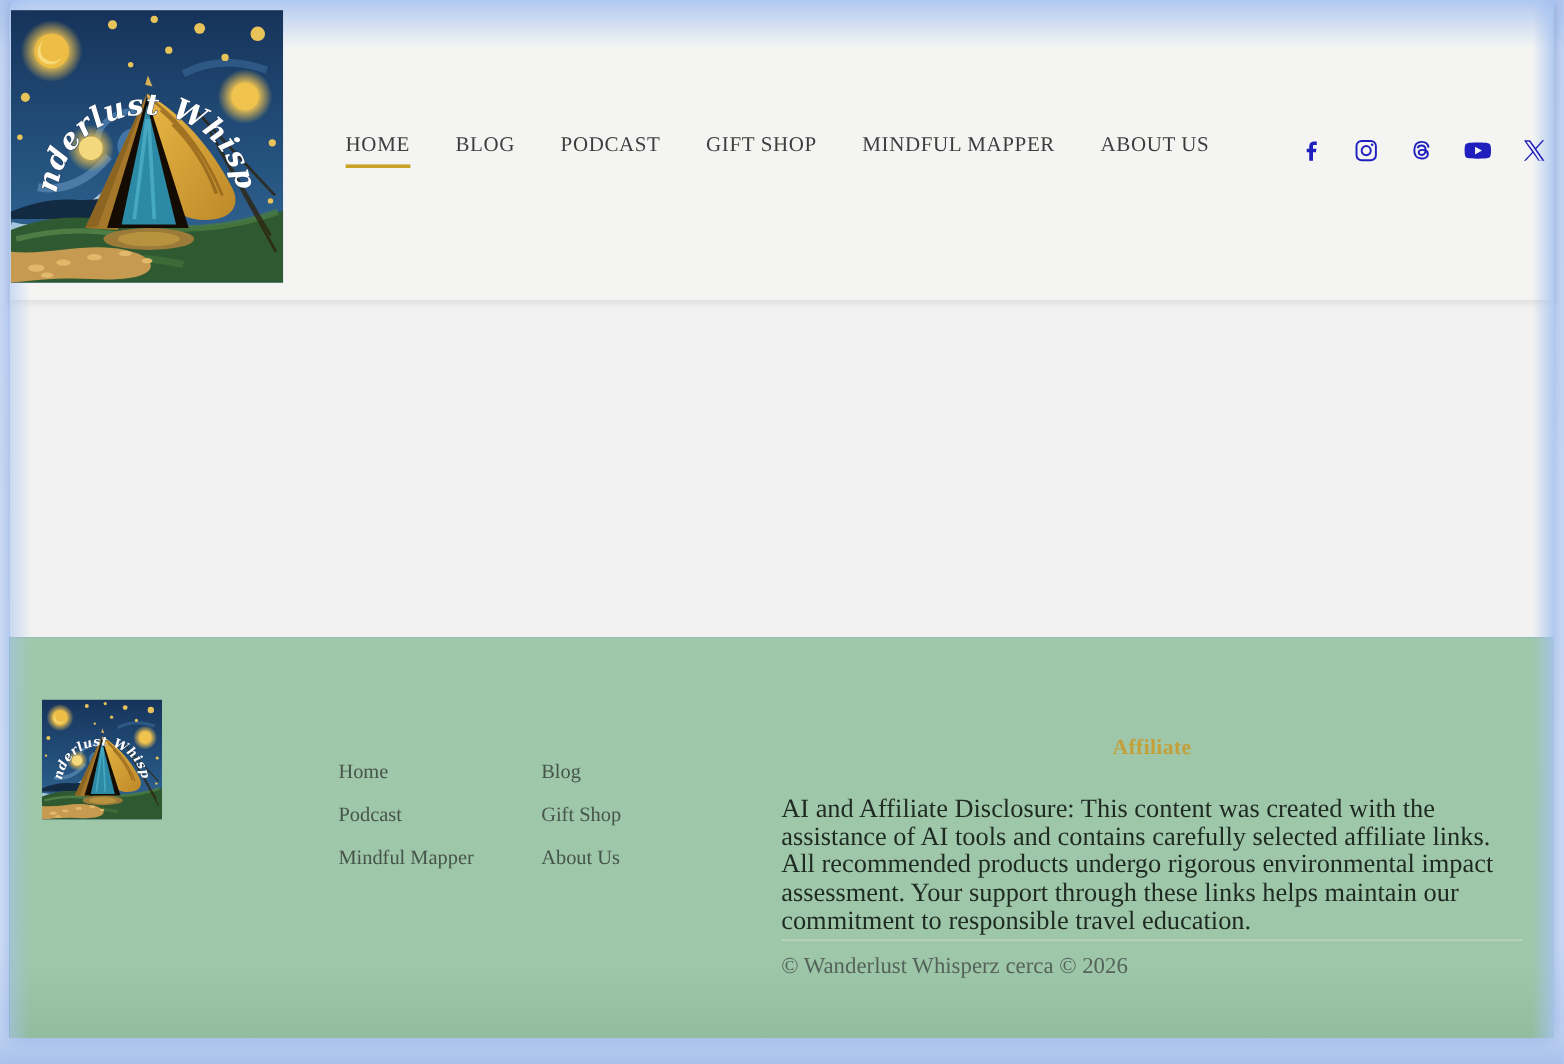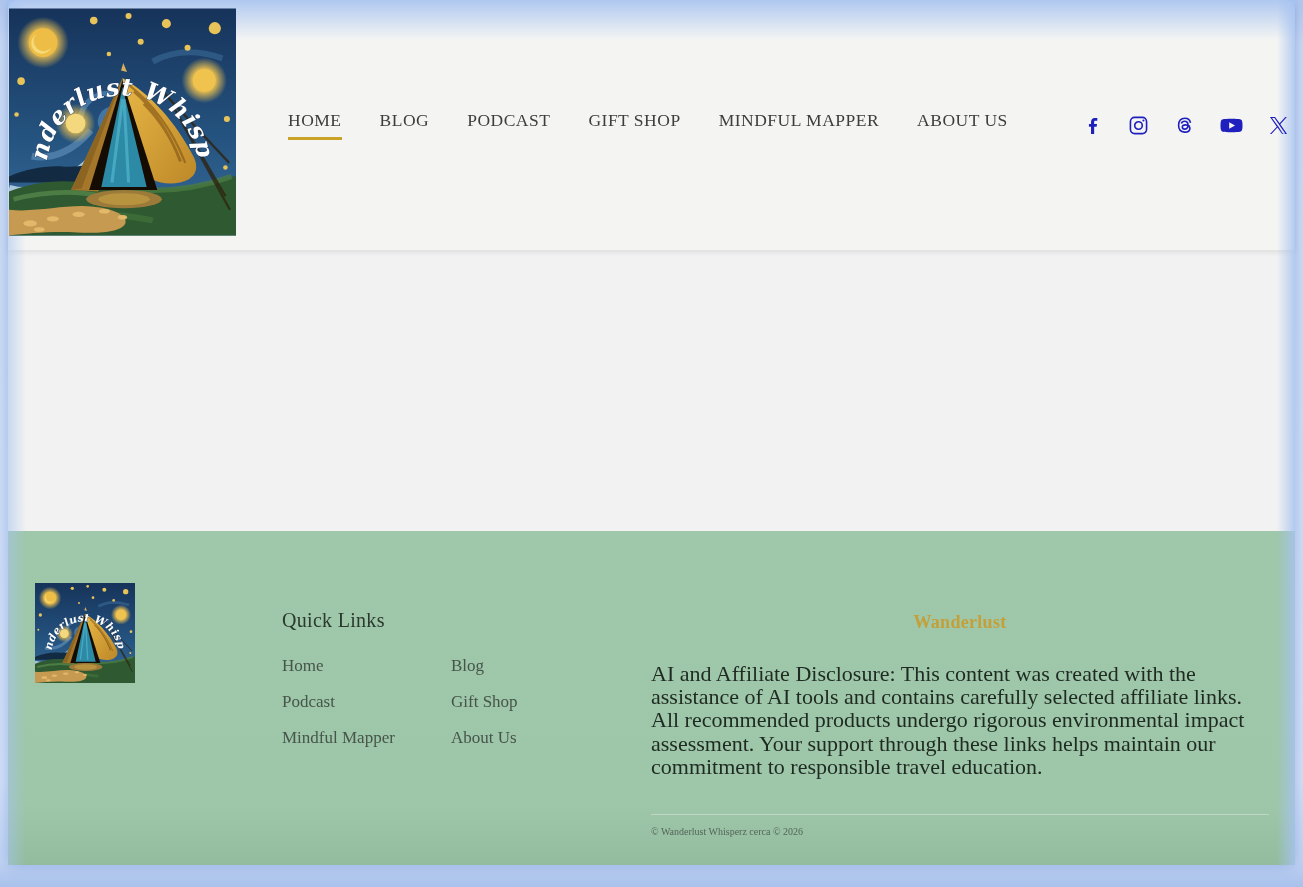--- a/index.html
+++ b/index.html
@@ -42,23 +42,23 @@
     background:linear-gradient(180deg,#9fc7a9 0%,#9ec6a8 82%,#93bc9e 100%); }
   .logo-footer{ position:absolute; left:27px; top:52px; width:100px; height:100px; display:block; }
   .logo-footer svg{ width:100%; height:100%; display:block; }
   .quick-links{ position:absolute; left:274px; top:78px; }
   .quick-links h3{ margin:0; font-size:20px; font-weight:normal; color:#2b3a30; letter-spacing:.3px; }
   .ql-grid{ margin-top:24px; display:grid; grid-template-columns:169px auto; row-gap:16px; }
   .ql-grid a{ font-size:17px; color:#46554b; text-decoration:none; cursor:pointer; }
   .disclosure{ position:absolute; left:643px; top:81px; width:618px; }
   .disclosure h3{ margin:0; text-align:center; font-size:18px; font-weight:bold; color:#c4a03a; letter-spacing:.3px; }
   .disclosure p{ margin:29px 0 0; font-size:22px; line-height:23.2px; color:#1e2a22; }
-  .copyright{ position:absolute; left:643px; top:283px; width:618px;
+  .copyright{ position:absolute; left:643px; top:252px; width:618px;
     border-top:1px solid rgba(255,255,255,.35); padding-top:11px;
-    font-size:10px; color:#54645b; }
+    font-size:19px; color:#54645b; }
 </style>
 </head>
 <body>
 
 <svg width="0" height="0" style="position:absolute" aria-hidden="true">
   <defs>
     <linearGradient id="sky" x1="0" y1="0" x2="0" y2="1">
       <stop offset="0" stop-color="#16335a"></stop>
       <stop offset="0.55" stop-color="#24527e"></stop>
       <stop offset="0.78" stop-color="#2e5f8c"></stop>
@@ -194,33 +194,32 @@
   <main class="main"></main>
 
   <footer class="footer">
     <a class="logo-footer">
       <svg viewBox="0 0 300 300">
           <use href="#logo-art"></use>
         </svg>
     </a>
 
     <div class="quick-links">
-      <h3>Quick Links</h3>
       <div class="ql-grid">
         <a>Home</a>
         <a>Blog</a>
         <a>Podcast</a>
         <a>Gift Shop</a>
         <a>Mindful Mapper</a>
         <a>About Us</a>
       </div>
     </div>
 
     <div class="disclosure">
-      <h3>Wanderlust</h3>
+      <h3>Affiliate</h3>
       <p>AI and Affiliate Disclosure: This content was created with the assistance of AI tools and contains carefully selected affiliate links. All recommended products undergo rigorous environmental impact assessment. Your support through these links helps maintain our commitment to responsible travel education.</p>
     </div>
 
     <div class="copyright">© Wanderlust Whisperz cerca © 2026</div>
   </footer>
 
   <div class="edge top"></div>
   <div class="edge left"></div>
   <div class="edge right"></div>
 </div>

